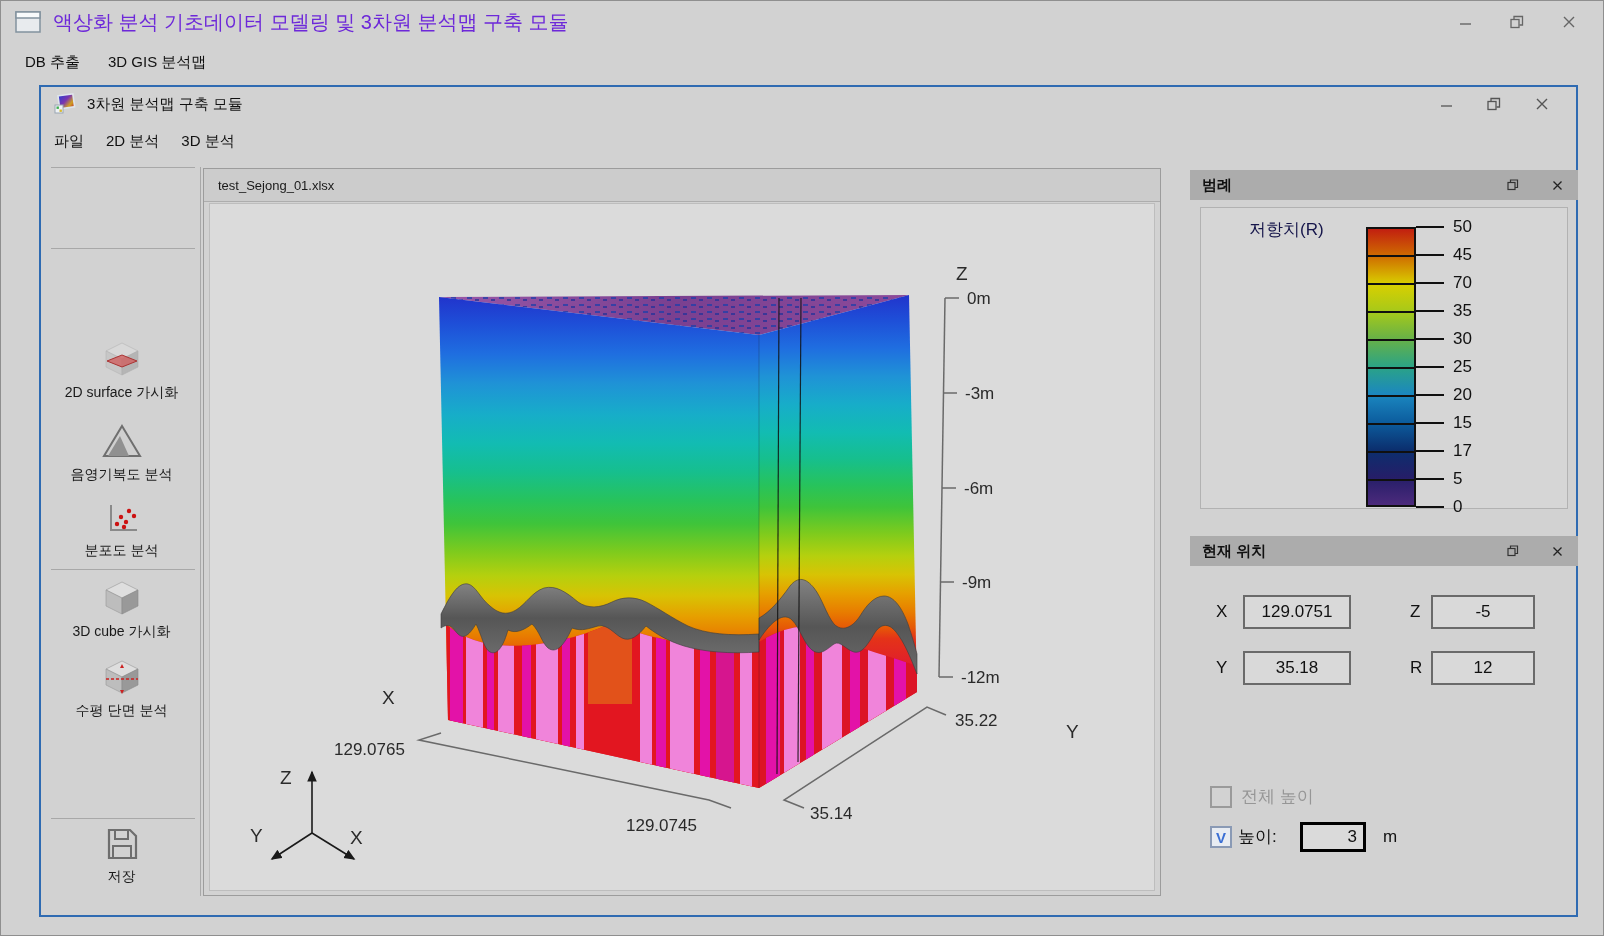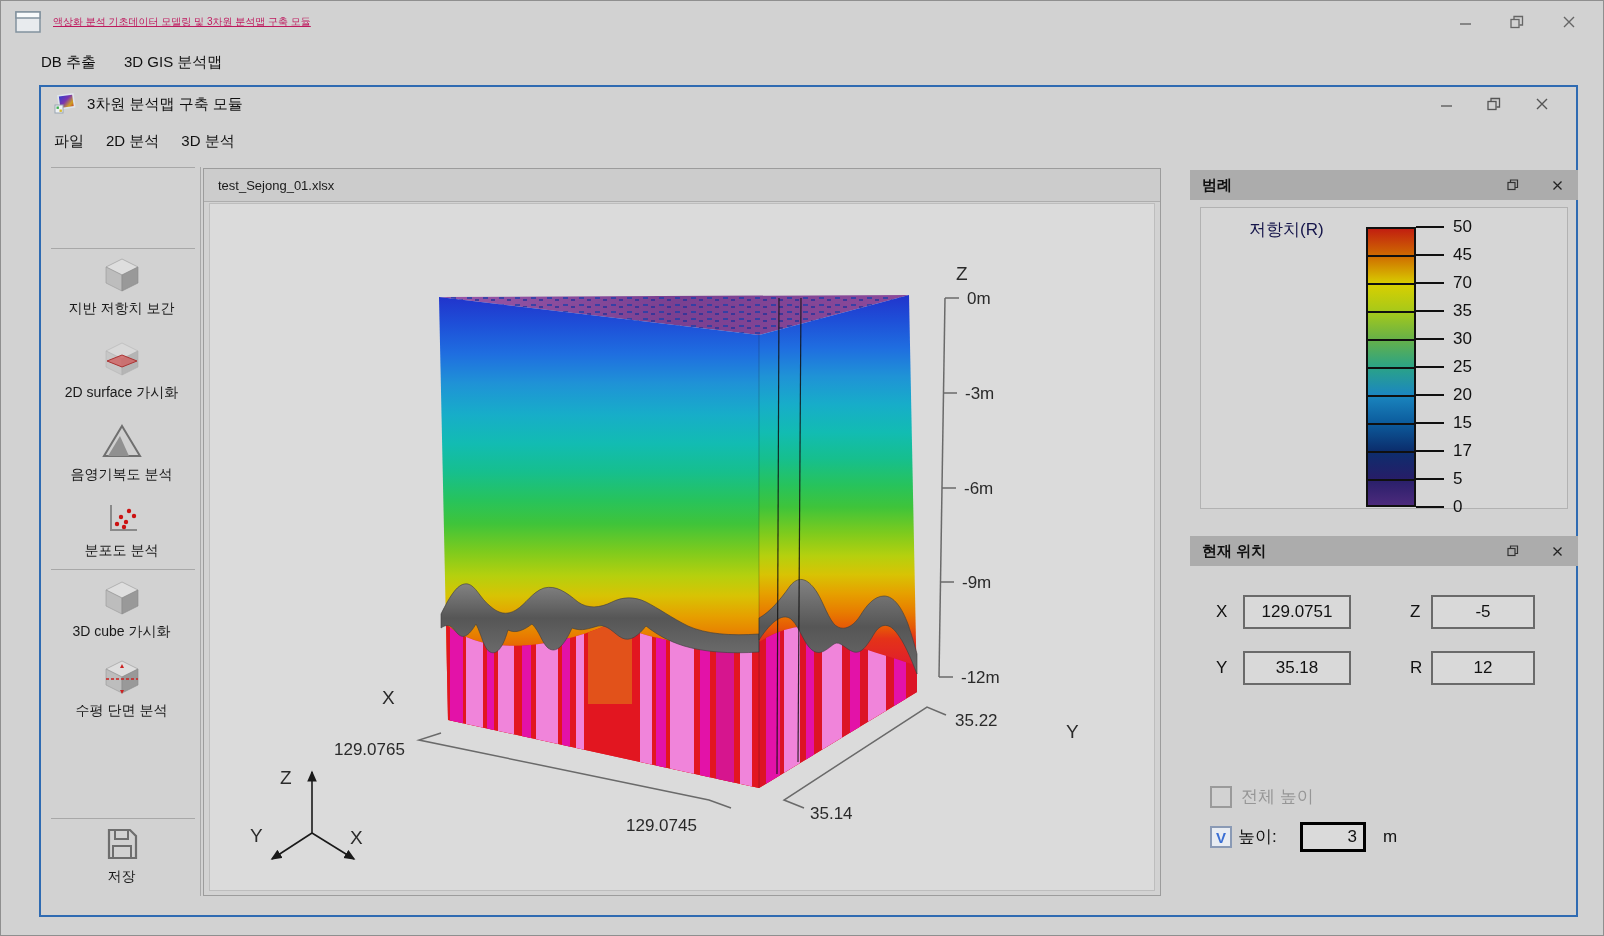--- a/index.html
+++ b/index.html
@@ -4,26 +4,26 @@
 <style>
   * { margin:0; padding:0; box-sizing:border-box; }
   html,body { width:1604px; height:936px; overflow:hidden;
     font-family:"Liberation Sans","DejaVu Sans",sans-serif; }
   .window { position:absolute; left:0; top:0; width:1604px; height:936px;
     background:#d2d2d2; border:1px solid #8f8f8f; }
   
   .titlebar { position:absolute; left:0; top:0; width:100%; height:42px;
     display:flex; align-items:center; }
   .app-icon { margin-left:14px; width:26px; height:22px; }
-  .title-text { margin-left:12px; font-size:10px; color:#be185d;text-decoration:underline; }
+  .title-text { margin-left:12px; font-size:20px; color:#6d28d9; }
   .winbtns { position:absolute; right:8px; top:0; height:42px; display:flex; }
   .winbtn { width:52px; height:42px; display:flex; align-items:center; justify-content:center; }
   
   .menubar { position:absolute; left:0; top:42px; width:100%; height:38px;
-    display:flex; align-items:center; padding-left:26px; }
+    display:flex; align-items:center; padding-left:10px; }
   .menu-item { padding:0 14px; font-size:15px; color:#111; line-height:38px; }
   
   .module { position:absolute; left:38px; top:84px; width:1539px; height:832px;
     background:#d2d2d2; border:2px solid #2f6bb2; }
   .m-titlebar { position:absolute; left:0; top:0; width:100%; height:34px;
     display:flex; align-items:center; }
   .m-icon { margin-left:12px; width:24px; height:22px; }
   .m-title { margin-left:10px; font-size:15px; color:#111; }
   .m-winbtns { position:absolute; right:10px; top:0; height:34px; display:flex; }
   .m-winbtn { width:48px; height:34px; display:flex; align-items:center; justify-content:center; }
@@ -156,28 +156,20 @@
       <span class="m-menu-item">파일</span>
       <span class="m-menu-item">2D 분석</span>
       <span class="m-menu-item">3D 분석</span>
     </div>
 
     <div class="toolbar">
       <div class="tb-sep" style="top:4px"></div>
 
       <div class="tb-sep" style="top:85px"></div>
 
-      <div class="tb-item" style="top:92px">
-        <svg width="44" height="40" viewBox="0 0 44 40">
-          <path d="M22 4 L38 12 L22 20 L6 12 Z" fill="#dedede" stroke="#979797" stroke-width=".6"></path>
-          <path d="M6 12 L22 20 V36 L6 28 Z" fill="#bdbdbd" stroke="#979797" stroke-width=".6"></path>
-          <path d="M38 12 L22 20 V36 L38 28 Z" fill="#999999" stroke="#8a8a8a" stroke-width=".6"></path>
-        </svg>
-        <div class="tb-label">지반 저항치 보간</div>
-      </div>
 
       <div class="tb-item" style="top:176px">
         <svg width="44" height="40" viewBox="0 0 44 40">
           <g opacity="0.5">
             <path d="M22 4 L38 12 L22 20 L6 12 Z" fill="#dedede" stroke="#979797" stroke-width=".6"></path>
             <path d="M6 12 L22 20 V36 L6 28 Z" fill="#bdbdbd" stroke="#979797" stroke-width=".6"></path>
             <path d="M38 12 L22 20 V36 L38 28 Z" fill="#999999" stroke="#8a8a8a" stroke-width=".6"></path>
           </g>
           <path d="M7 22 L22 16 L37 22 L22 28 Z" fill="#d06060" fill-opacity=".8" stroke="#a33"></path>
         </svg>

